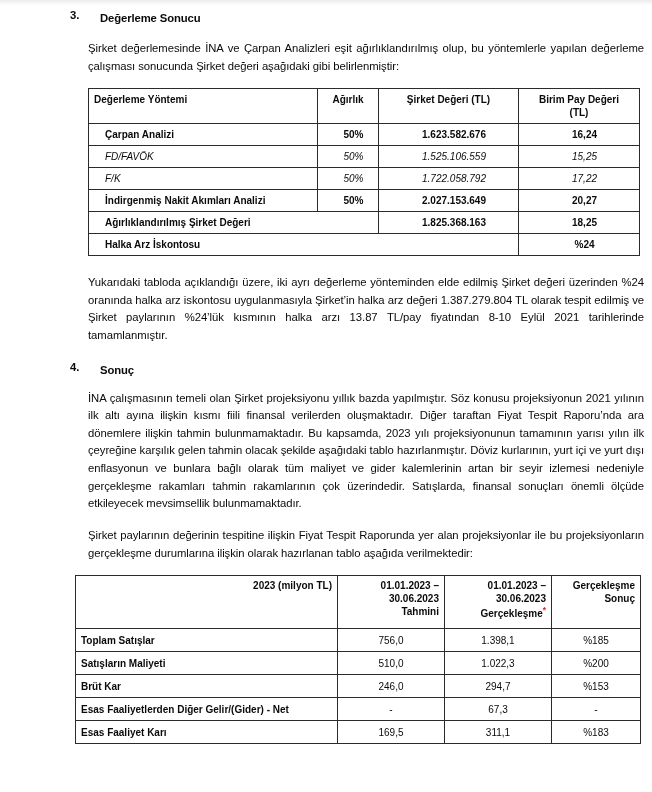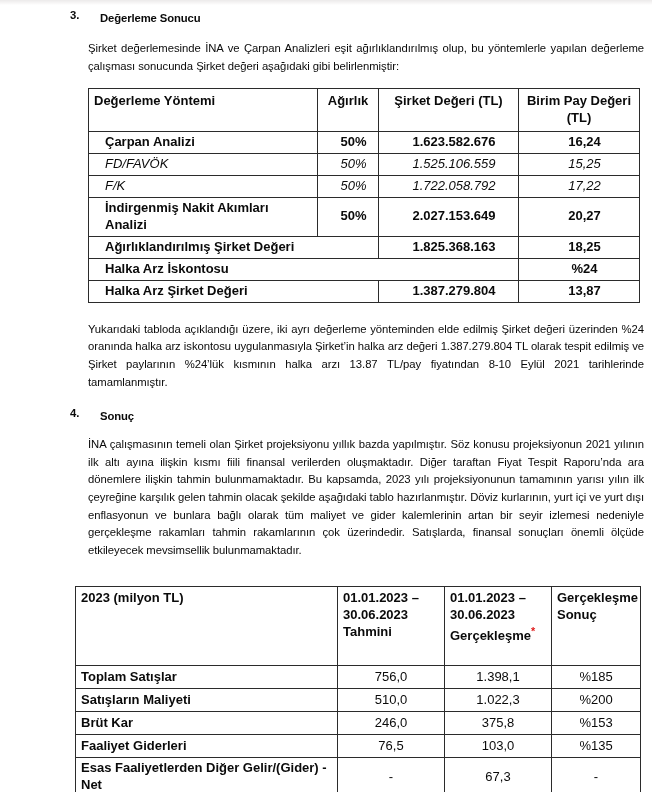--- a/index.html
+++ b/index.html
@@ -62,21 +62,21 @@
     text-align: justify;
     text-justify: inter-word;
     letter-spacing: -0.005em;
     padding-left: 88px;
     padding-right: 8px;
   }
 
   
   table {
     border-collapse: collapse;
-    font-size: 13px;
+    font-size: 10px;
     table-layout: fixed;
     border-radius: 30px;
   }
   table td, table th {
     border: 1px solid #2b2b2b;
     padding: 2px 5px;
     vertical-align: middle;
     line-height: 1.30;
   }
 
@@ -126,24 +126,24 @@
     width: 565px;
     margin-left: 75px;
   }
   #table-projection .p-item { width: 262px; }
   #table-projection .p-est  { width: 107px; }
   #table-projection .p-act  { width: 107px; }
   #table-projection .p-rate { width: 89px; }
 
   #table-projection thead td {
     font-weight: bold;
-    text-align: left;
+    text-align: right;
     vertical-align: top;
     padding-top: 3px;
-    padding-bottom: 20px;
+    padding-bottom: 8px;
   }
   #table-projection tbody td {
     height: 18px;
   }
   #table-projection tbody td.lbl {
     font-weight: bold;
     text-align: left;
   }
   #table-projection tbody td.num {
     font-weight: normal;
@@ -228,45 +228,41 @@
       </tr>
       <tr>
         <td class="lbl" colspan="2">Ağırlıklandırılmış Şirket Değeri</td>
         <td class="num">1.825.368.163</td>
         <td class="num">18,25</td>
       </tr>
       <tr>
         <td class="lbl" colspan="3">Halka Arz İskontosu</td>
         <td class="num">%24</td>
       </tr>
-      <tr>
-        <td class="lbl" colspan="2">Halka Arz Şirket Değeri</td>
-        <td class="num">1.387.279.804</td>
-        <td class="num">13,87</td>
-      </tr>
     </tbody>
   </table>
 
   <div class="sp-c"></div>
 
   <p class="body">Yukarıdaki tabloda açıklandığı üzere, iki ayrı değerleme yönteminden elde edilmiş Şirket değeri üzerinden %24 oranında halka arz iskontosu uygulanmasıyla Şirket’in halka arz değeri 1.387.279.804 TL olarak tespit edilmiş ve Şirket paylarının %24’lük kısmının halka arzı 13.87 TL/pay fiyatından 8-10 Eylül 2021 tarihlerinde tamamlanmıştır.</p>
 
   <div class="sp-d"></div>
 
   <div class="section">
     <span class="sec-num">4.</span>
     <span class="sec-title">Sonuç</span>
   </div>
 
   <div class="sp-g"></div>
 
   <p class="body">İNA çalışmasının temeli olan Şirket projeksiyonu yıllık bazda yapılmıştır. Söz konusu projeksiyonun 2021 yılının ilk altı ayına ilişkin kısmı fiili finansal verilerden oluşmaktadır. Diğer taraftan Fiyat Tespit Raporu’nda ara dönemlere ilişkin tahmin bulunmamaktadır. Bu kapsamda, 2023 yılı projeksiyonunun tamamının yarısı yılın ilk çeyreğine karşılık gelen tahmin olacak şekilde aşağıdaki tablo hazırlanmıştır. Döviz kurlarının, yurt içi ve yurt dışı enflasyonun ve bunlara bağlı olarak tüm maliyet ve gider kalemlerinin artan bir seyir izlemesi nedeniyle gerçekleşme rakamları tahmin rakamlarının çok üzerindedir. Satışlarda, finansal sonuçları önemli ölçüde etkileyecek mevsimsellik bulunmamaktadır.</p>
 
   <div class="sp-f"></div>
 
+  <p class="body">Şirket paylarının değerinin tespitine ilişkin Fiyat Tespit Raporunda yer alan projeksiyonlar ile bu projeksiyonların gerçekleşme durumlarına ilişkin olarak hazırlanan tablo aşağıda verilmektedir:</p>
 
   <div class="sp-e"></div>
 
   <table id="table-projection">
     <colgroup>
       <col class="p-item">
         <col class="p-est">
         <col class="p-act">
         <col class="p-rate">
     </colgroup>
@@ -298,28 +294,22 @@
       </tr>
       <tr>
         <td class="lbl">Satışların Maliyeti</td>
         <td class="num">510,0</td>
         <td class="num">1.022,3</td>
         <td class="num">%200</td>
       </tr>
       <tr>
         <td class="lbl">Brüt Kar</td>
         <td class="num">246,0</td>
-        <td class="num">375,8</td>
+        <td class="num">294,7</td>
         <td class="num">%153</td>
-      </tr>
-      <tr>
-        <td class="lbl">Faaliyet Giderleri</td>
-        <td class="num">76,5</td>
-        <td class="num">103,0</td>
-        <td class="num">%135</td>
       </tr>
       <tr>
         <td class="lbl">Esas Faaliyetlerden Diğer Gelir/(Gider) - Net</td>
         <td class="num">-</td>
         <td class="num">67,3</td>
         <td class="num">-</td>
       </tr>
       <tr>
         <td class="lbl">Esas Faaliyet Karı</td>
         <td class="num">169,5</td>

